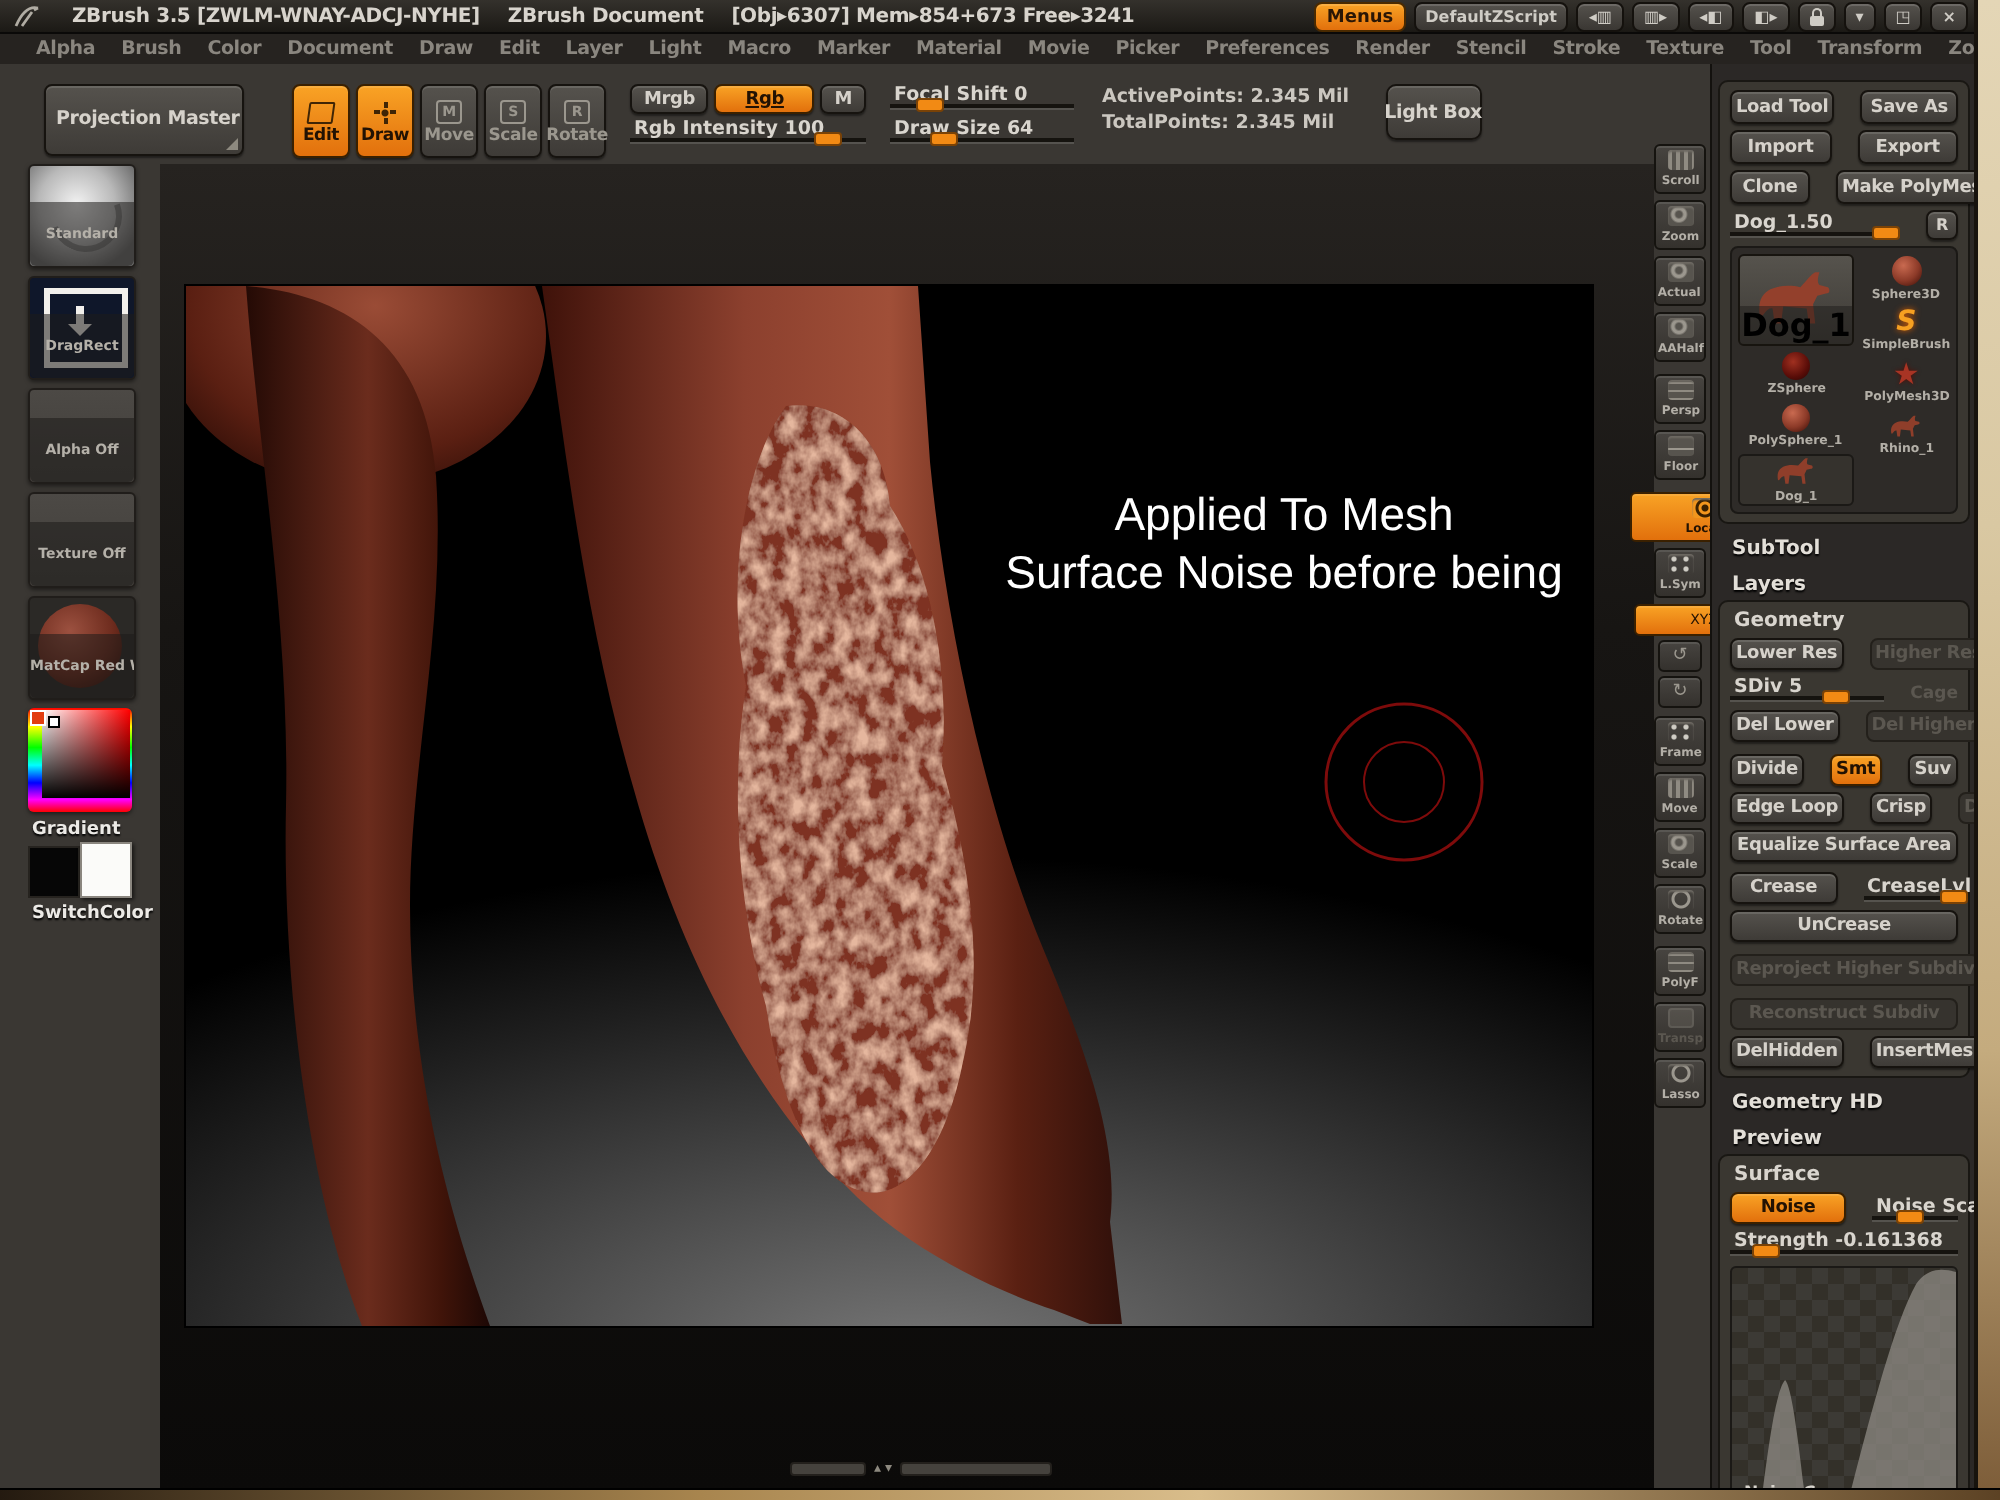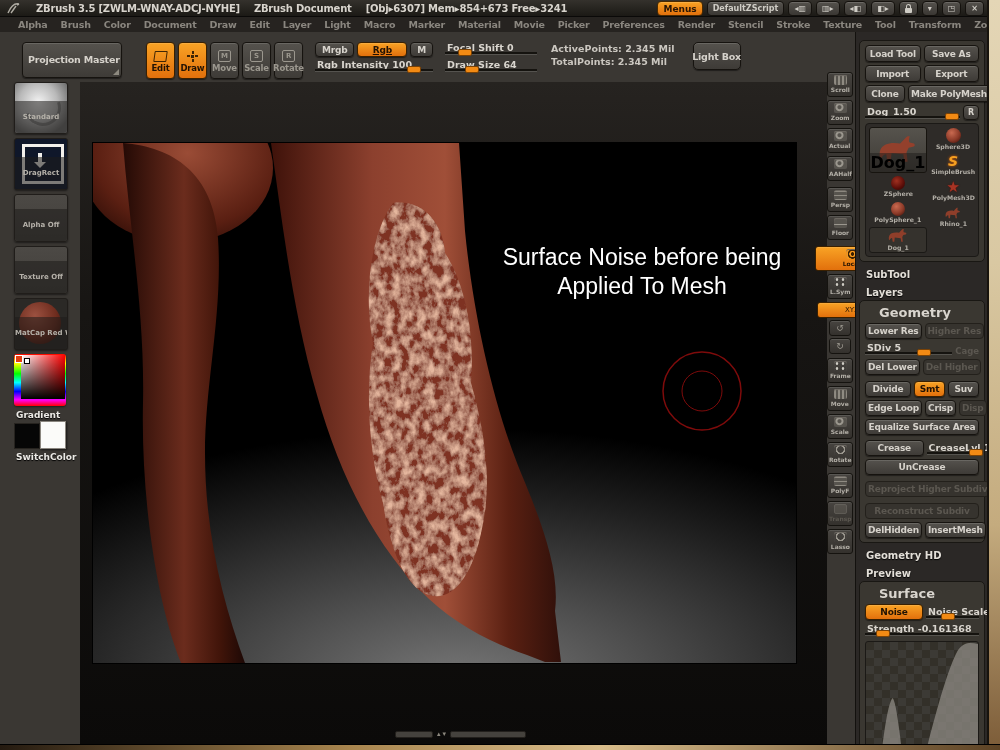--- a/index.html
+++ b/index.html
@@ -130,23 +130,23 @@
   .gi.lasso{background:radial-gradient(circle at 50% 45%,transparent 3px,#9b978e 3.5px 4.5px,transparent 5px);}
   .rs-xyz{font-size:7px;color:#241303;}
 
   
   .toolpanel{left:855px;top:16px;width:132px;height:728px;background:#2b2826;
     border-left:1px solid #13110e;z-index:25;overflow:hidden;}
   .tp-header{display:flex;align-items:center;height:22px;color:#e8e4dd;font-size:12px;padding:0 8px;}
   .tp-header .harrow{color:#9b978e;font-size:11px;margin-right:8px;font-weight:normal;}
   .tp-header .hrefresh{margin-left:auto;color:#9b978e;font-size:10px;font-weight:normal;}
   .sect{background:#3a3731;border:1px solid #191713;border-radius:5px;padding:4px 5px;margin:2px 3px;}
-  .secthdr{color:#d9d5ce;font-size:13px;margin:0 0 3px 14px;}
+  .secthdr{color:#d9d5ce;font-size:10px;margin:0 0 3px 2px;}
   .palhdr{color:#e3dfd8;font-size:10px;margin:7px 0 2px 10px;text-shadow:0 1px 1px #000;}
-  .row{display:flex;gap:3px;margin-bottom:3px;}
+  .row{display:flex;gap:13px;margin-bottom:3px;}
   .row:last-child{margin-bottom:0;}
   .pbtn{height:14px;flex:1;font-size:9px;padding:0 2px;}
   .pbtn.h16{height:15px;}
   .thumb-area{display:flex;gap:3px;background:#2e2b28;border:1px solid #1b1916;border-radius:4px;padding:3px;margin-top:3px;}
   .tcol{display:flex;flex-direction:column;gap:2px;flex:1;align-items:center;}
   .bigthumb{width:56px;height:44px;background:linear-gradient(#56534d,#3d3a35);border:1px solid #17140f;
     border-radius:3px;display:flex;align-items:center;justify-content:center;position:relative;}
   .minithumb{width:56px;height:24px;background:#35322d;border:1px solid #1b1916;border-radius:3px;
     display:flex;align-items:center;justify-content:center;}
   .titem{display:flex;flex-direction:column;align-items:center;justify-content:center;height:24px;}
@@ -359,22 +359,22 @@
                L366,0 Z" fill="url(#gLegN)"></path>
       <path d="M300,60 C330,56 350,80 352,110 C372,140 382,190 378,240 C392,290 400,340 388,390
                C380,430 360,460 336,452 C310,444 296,400 290,360 C276,310 272,250 280,200
                C270,150 278,90 300,60 Z" fill="#7e3322" filter="url(#fNoise)"></path>
       <g stroke="#7e0b0b" fill="none" stroke-width="1.5">
         <circle cx="609" cy="248" r="39"></circle>
         <circle cx="609" cy="248" r="20" stroke-width="1"></circle>
       </g>
     </svg>
     <div class="caption">
+      <div>Applied To Mesh</div>
       <div>Surface Noise before being</div>
-      <div>Applied To Mesh</div>
     </div>
   </div>
   <div class="hscroll">
     <span class="hs-bar" style="width:36px;"></span>
     <span class="hs-arrows">
         <span>▴</span>
         <span>▾</span>
       </span>
     <span class="hs-bar" style="width:74px;"></span>
   </div>

